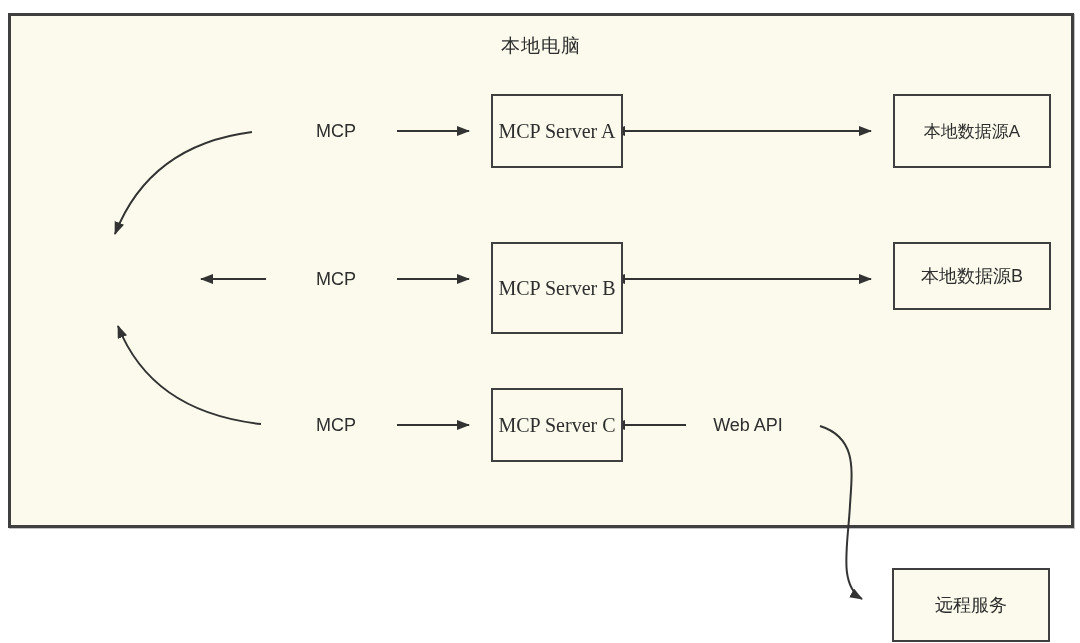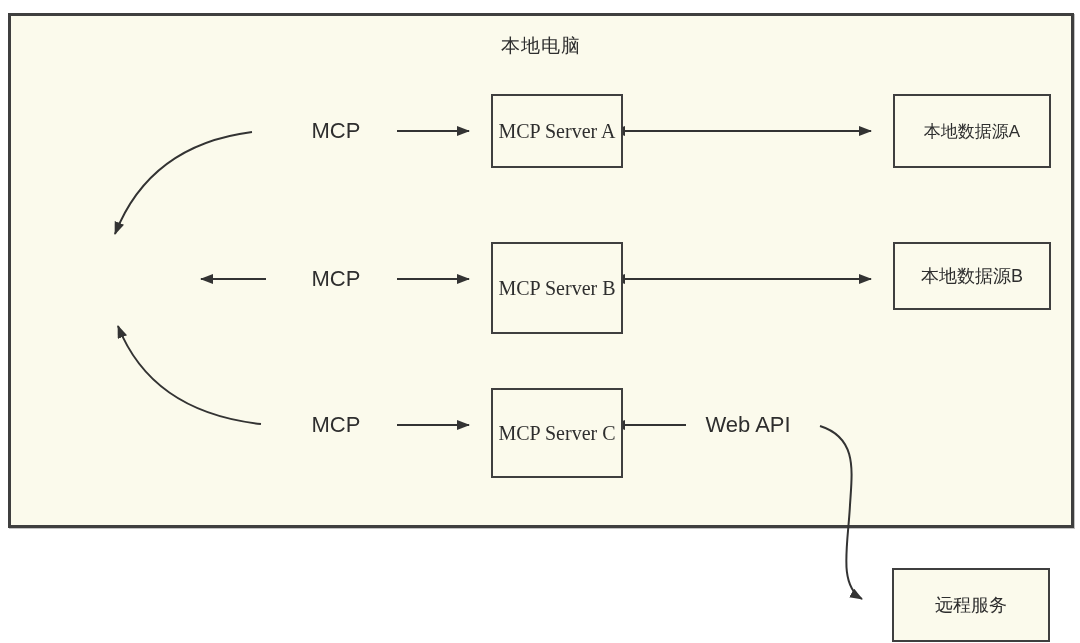--- a/index.html
+++ b/index.html
@@ -29,27 +29,27 @@
     border:2px solid var(--border,#3f3f3f);
     box-sizing:border-box;
     display:flex;align-items:center;justify-content:center;
     font-size:18px;
     margin-left:16px;
   }
   .node.serif{font-family:"Liberation Serif", serif;font-size:20px;}
   .node-client{left:38px;top:242px;width:156px;height:74px;}
   .node-server-a{left:475px;top:94px;width:132px;height:74px;}
   .node-server-b{left:475px;top:242px;width:132px;height:92px;}
-  .node-server-c{left:475px;top:388px;width:132px;height:90px;align-items:center;}
+  .node-server-c{left:475px;top:388px;width:132px;height:74px;align-items:center;}
   .node-ds-a{left:877px;top:94px;width:158px;height:74px;font-size:17px;}
   .node-ds-b{left:877px;top:242px;width:158px;height:68px;font-size:18px;}
   .node-remote{left:876px;top:568px;width:158px;height:74px;font-size:18px;}
   .edge-label{
     position:absolute;width:80px;height:22px;
-    text-align:center;font-size:22px;line-height:22px;
+    text-align:center;font-size:18px;line-height:22px;
   }
   .lbl-mcp-a{left:296px;top:120px;}
   .lbl-mcp-b{left:296px;top:268px;}
   .lbl-mcp-c{left:296px;top:414px;}
   .lbl-webapi{left:698px;top:414px;width:100px;text-align:center;}
   svg.edges{position:absolute;left:0;top:0;width:1080px;height:643px;}
   svg.edges path{stroke:var(--line,#333333);stroke-width:2;fill:none;}
   svg.edges .head{fill:var(--line,#333333);stroke:none;}
 </style>
 </head>

